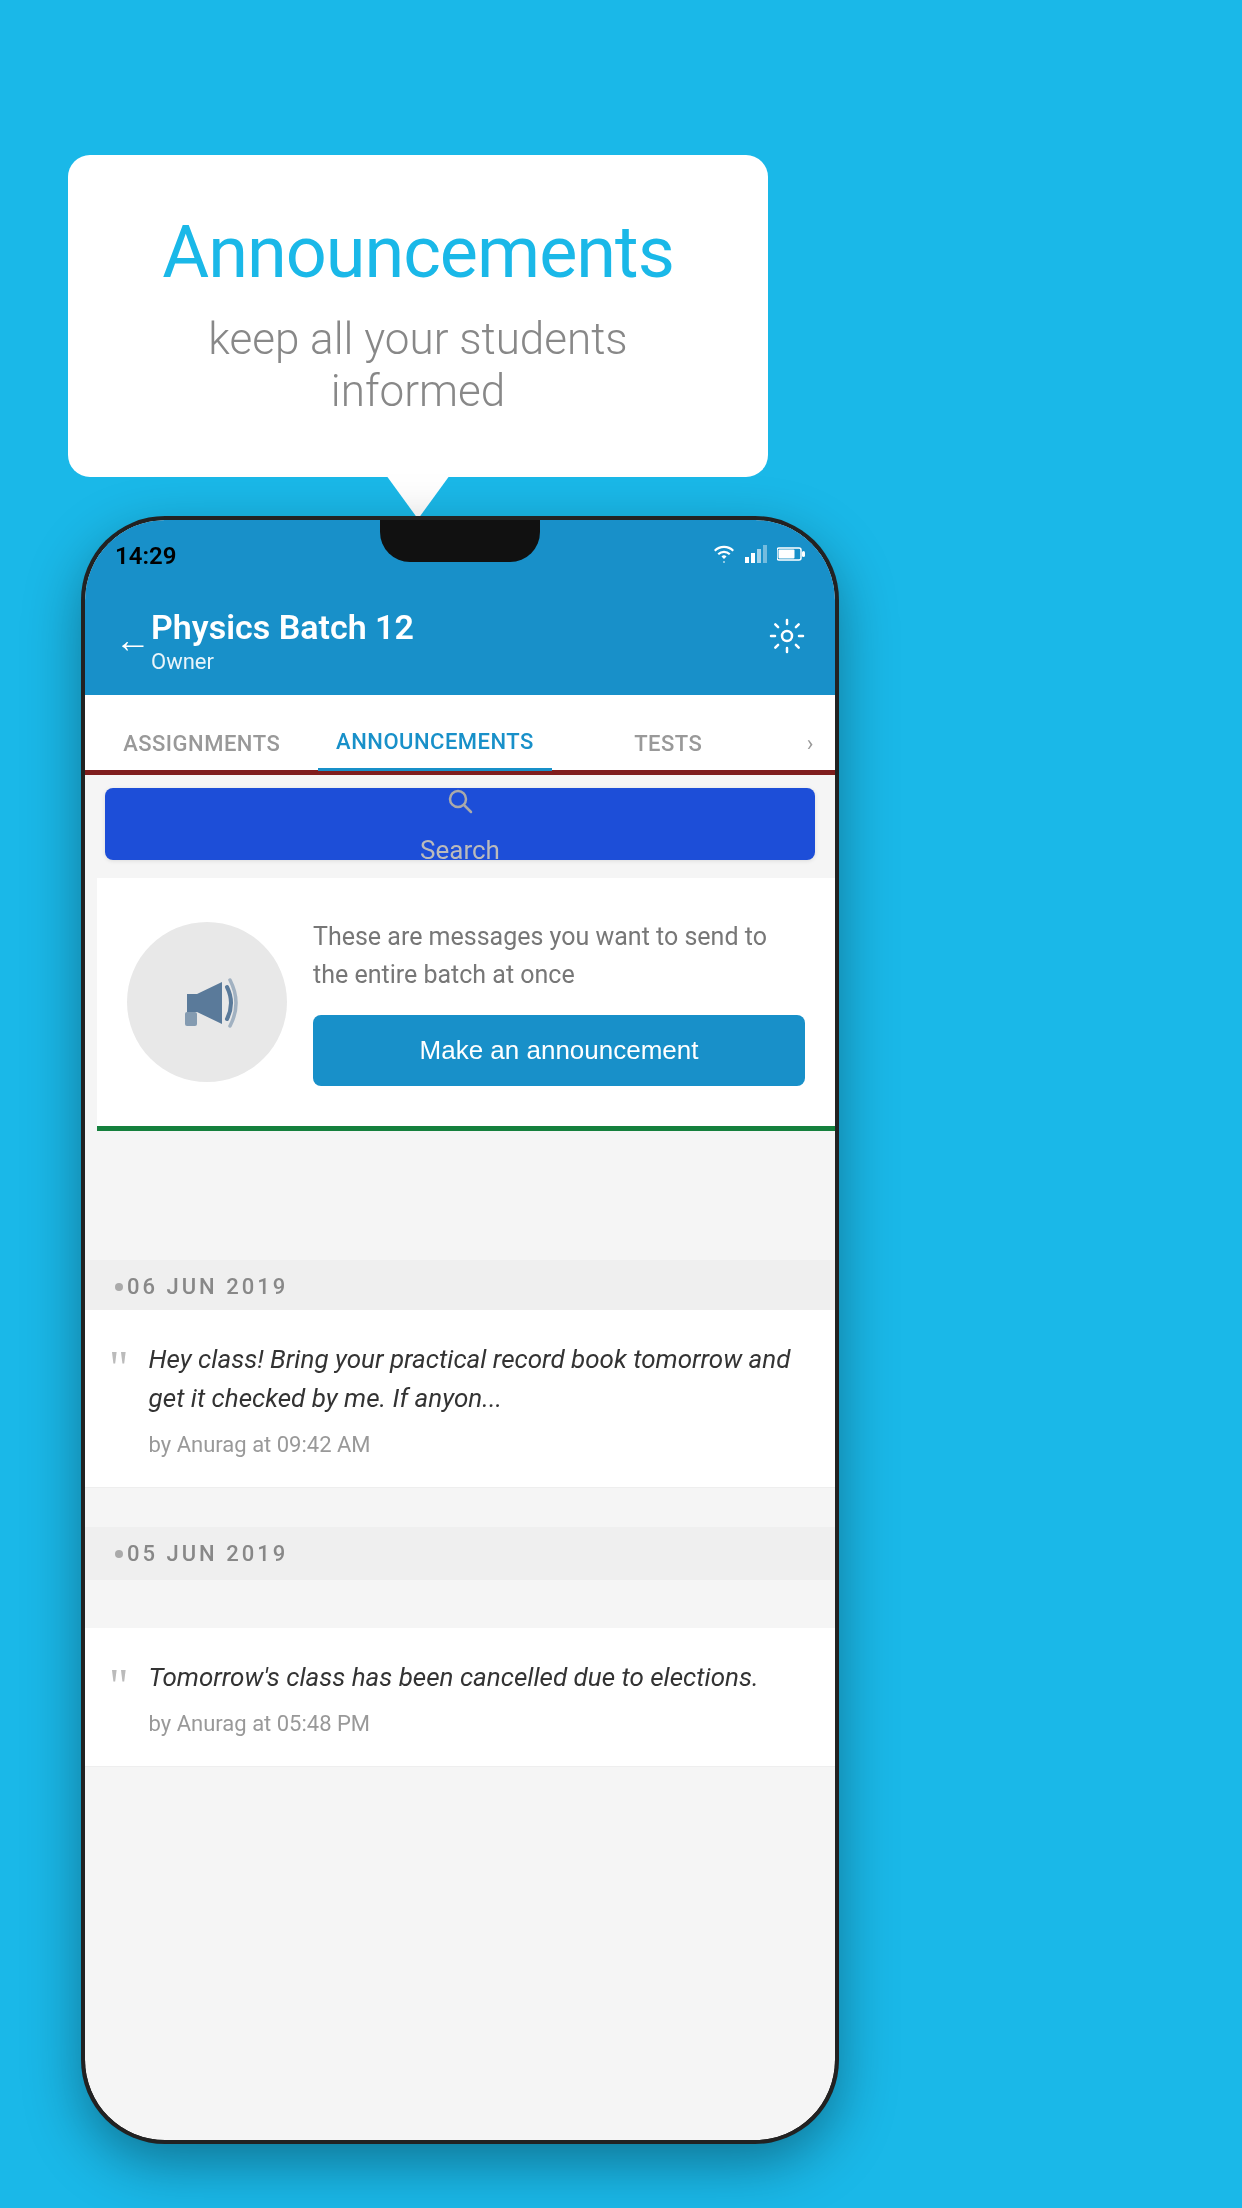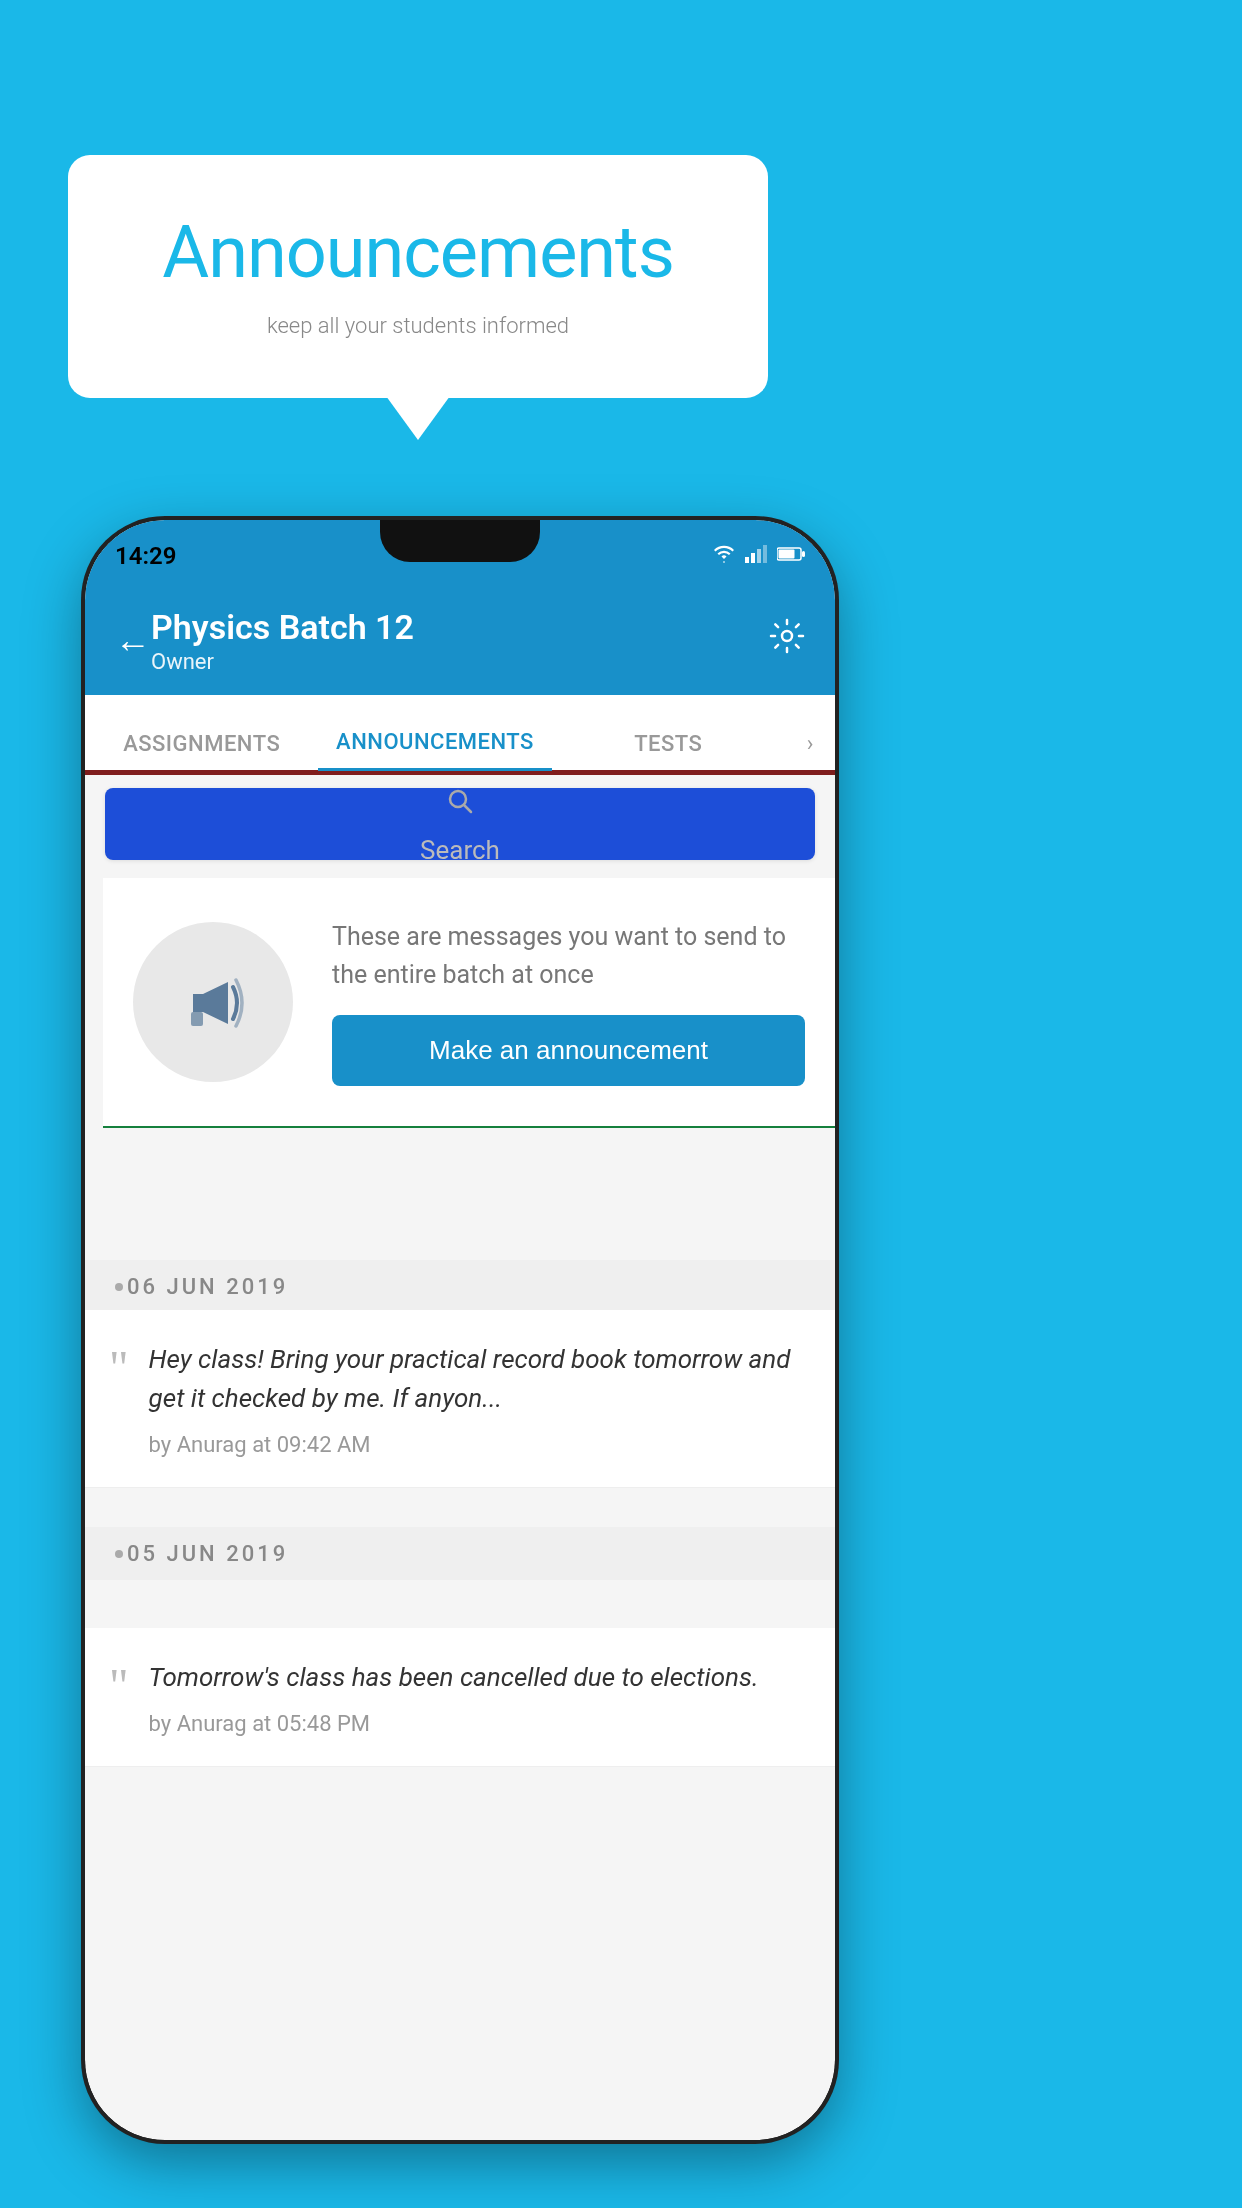--- a/index.html
+++ b/index.html
@@ -44,21 +44,21 @@
     .speech-bubble-title {
       font-size: 72px;
       color: #1ab8e8;
       font-weight: 400;
       text-align: center;
       margin-bottom: 18px;
       letter-spacing: -1px;
     }
 
     .speech-bubble-subtitle {
-      font-size: 22px;
+      font-size: 44px;
       color: #888;
       text-align: center;
       font-weight: 300;
     }
 
     
     .phone-frame {
       position: absolute;
       top: 520px;
       left: 85px;
@@ -245,28 +245,28 @@
 
     .search-placeholder {
       color: #bbb;
       font-size: 26px;
     }
 
     
     .announcement-prompt {
       position: absolute;
       top: 358px;
-      left: 18px;
+      left: 12px;
       right: 0;
       background: white;
       padding: 40px 30px 40px 30px;
       display: flex;
       align-items: center;
-      gap: 39px;
-      border-bottom: 2px solid #15803d;
+      gap: 26px;
+      border-bottom: 5px solid #15803d;
     }
 
     .announcement-icon-circle {
       width: 160px;
       height: 160px;
       border-radius: 50%;
       background: #e8e8e8;
       display: flex;
       align-items: center;
       justify-content: center;

